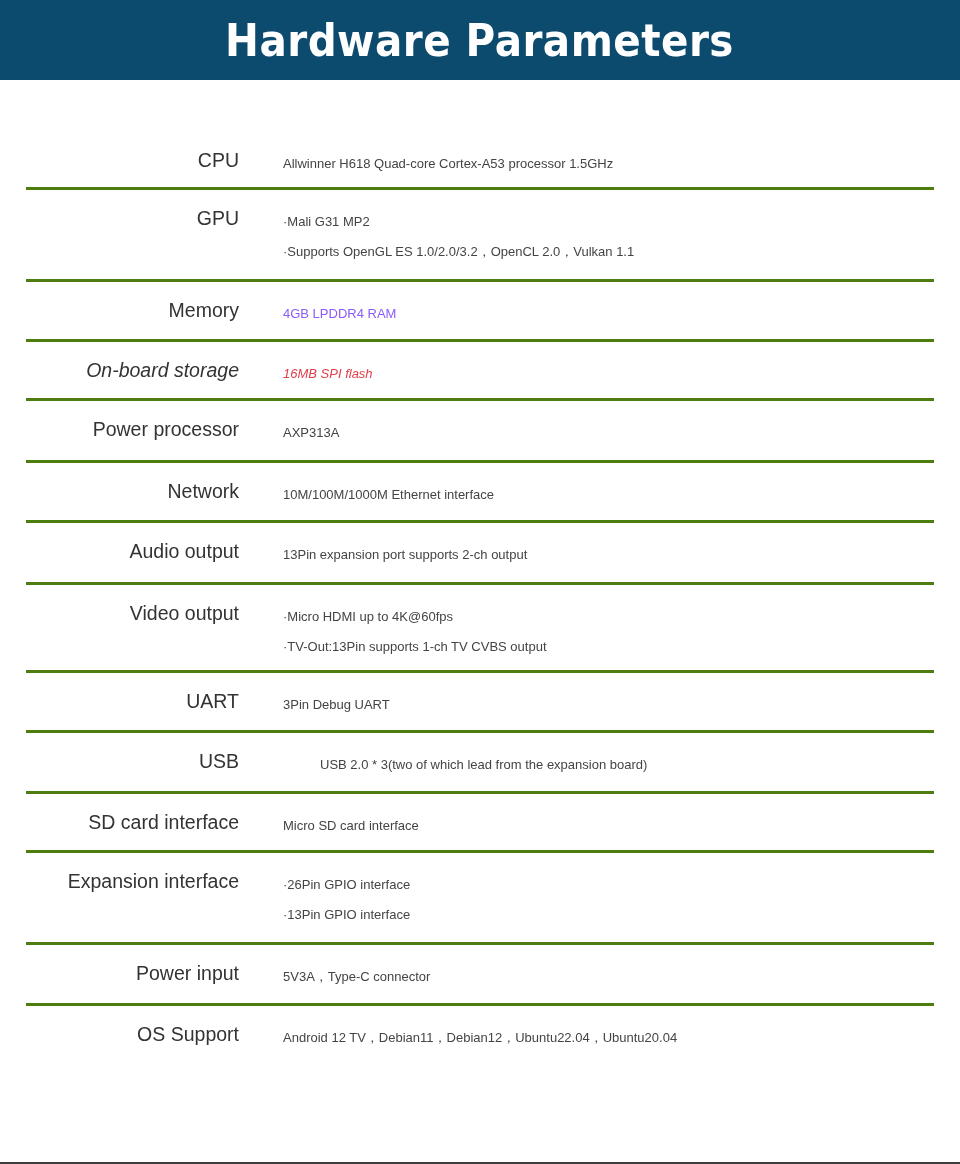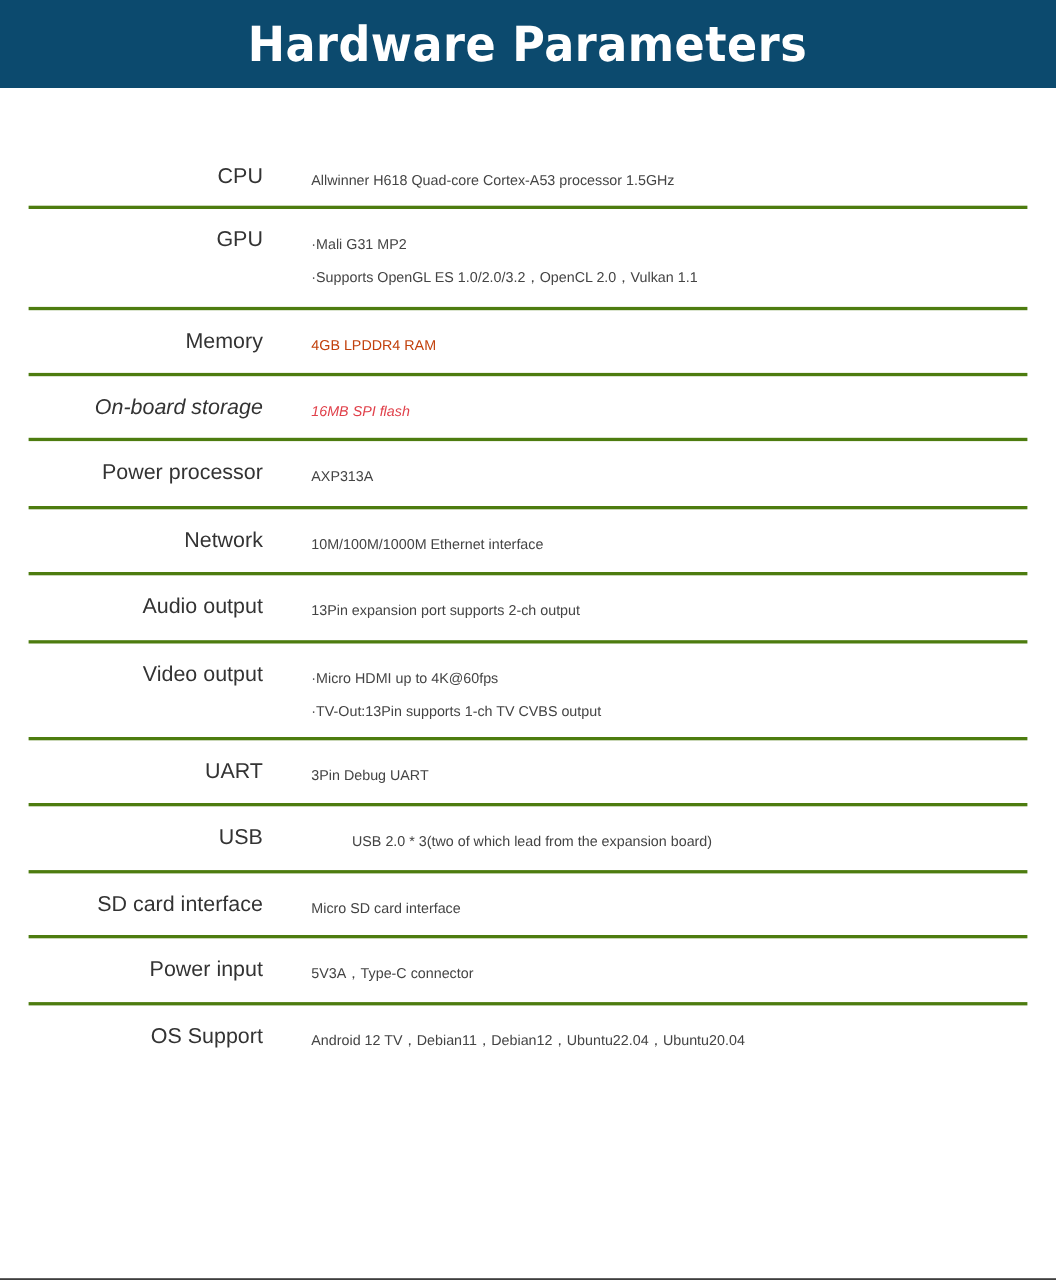--- a/index.html
+++ b/index.html
@@ -50,21 +50,21 @@
     </div>
     <div class="row" style="height: 92px;">
       <div class="label">GPU</div>
       <div class="value">
         <div class="line">·Mali G31 MP2</div>
         <div class="line">·Supports OpenGL ES 1.0/2.0/3.2，OpenCL 2.0，Vulkan 1.1</div>
       </div>
     </div>
     <div class="row" style="height: 60px;">
       <div class="label">Memory</div>
-      <div class="value red" style="color: #c2410c;">
+      <div class="value red" style="color: #8b5cf6;">
         <div class="line">4GB LPDDR4 RAM</div>
       </div>
     </div>
     <div class="row" style="height: 59px; font-style: italic;">
       <div class="label">On-board storage</div>
       <div class="value red" style="color: rgb(224, 64, 74);">
         <div class="line">16MB SPI flash</div>
       </div>
     </div>
     <div class="row" style="height: 62px;">
@@ -103,20 +103,27 @@
       <div class="value">
         <div class="line">USB 2.0 * 3(two of which lead from the expansion board)</div>
       </div>
     </div>
     <div class="row" style="height: 59px;">
       <div class="label">SD card interface</div>
       <div class="value">
         <div class="line">Micro SD card interface</div>
       </div>
     </div>
+    <div class="row" style="height: 92px;">
+      <div class="label">Expansion interface</div>
+      <div class="value">
+        <div class="line">·26Pin GPIO interface</div>
+        <div class="line">·13Pin GPIO interface</div>
+      </div>
+    </div>
     <div class="row" style="height: 61px;">
       <div class="label">Power input</div>
       <div class="value">
         <div class="line">5V3A，Type-C connector</div>
       </div>
     </div>
     <div class="row" style="height: 62px;">
       <div class="label">OS Support</div>
       <div class="value">
         <div class="line">Android 12 TV，Debian11，Debian12，Ubuntu22.04，Ubuntu20.04</div>

